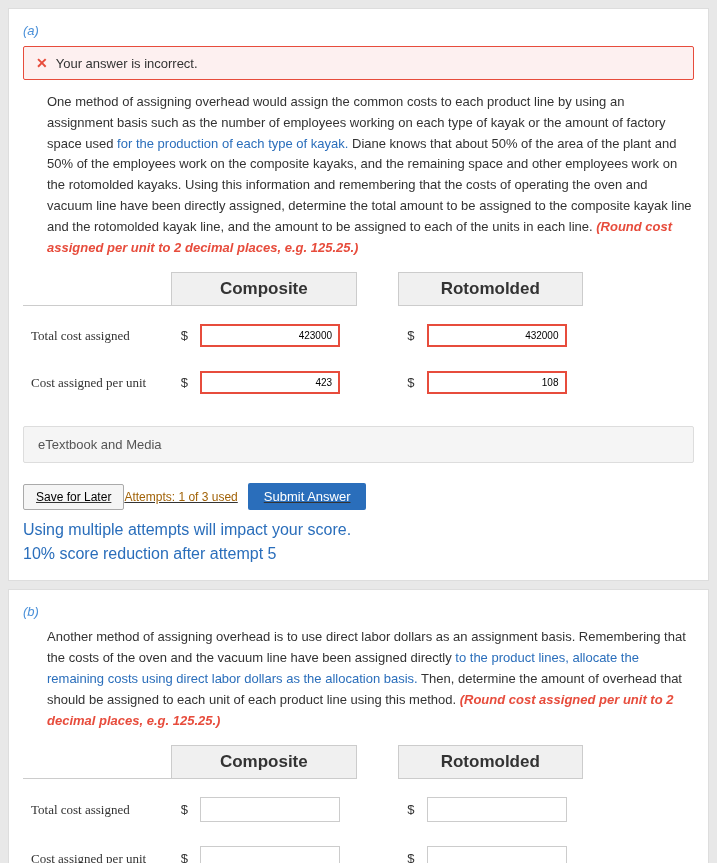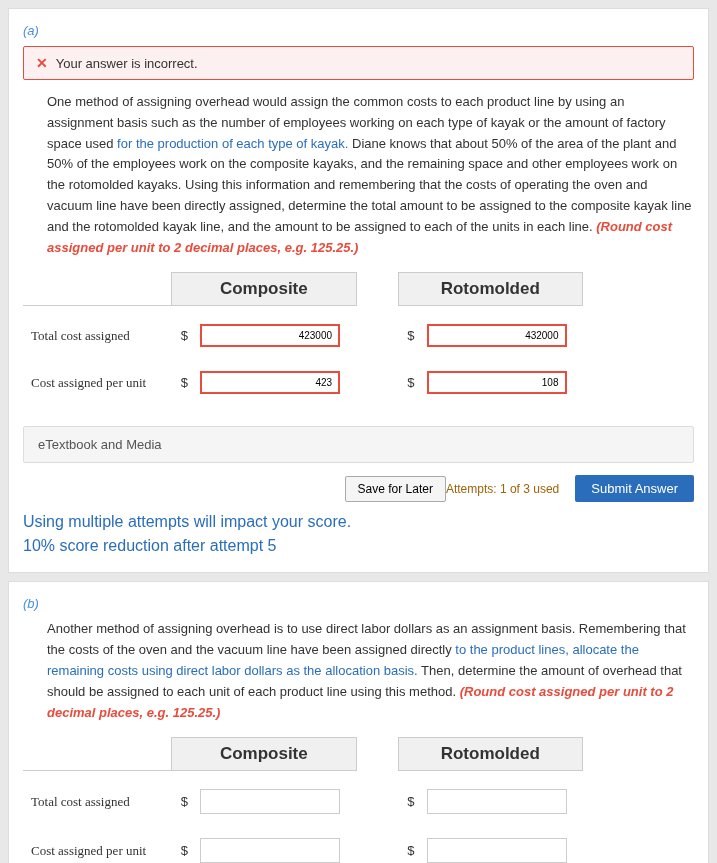--- a/index.html
+++ b/index.html
@@ -104,28 +104,29 @@
       text-align: right;
       font-size: 13px;
       outline: none;
     }
     .etextbook-bar {
       background: #f5f5f5;
       border: 1px solid #ddd;
       padding: 10px 14px;
       font-size: 13px;
       color: #555;
-      margin-bottom: 12px;
+      margin-bottom: 20px;
       border-radius: 2px;
     }
     .footer-bar {
       display: flex;
-      justify-content: flex-end;
+      justify-content: flex-start;
       align-items: center;
       margin-bottom: 8px;
+      text-decoration: underline;
     }
     .save-btn {
       border: 1px solid #aaa;
       background: #f5f5f5;
       padding: 5px 12px;
       font-size: 12px;
       cursor: pointer;
       border-radius: 2px;
     }
     .attempts-text {
@@ -133,21 +134,21 @@
       color: #a16207;
     }
     .submit-btn {
       background: #2a6ebb;
       color: #fff;
       border: none;
       padding: 6px 16px;
       font-size: 13px;
       cursor: pointer;
       border-radius: 2px;
-      margin-left: 16px;
+      margin-left: 10px;
     }
     .footer-note {
       font-size: 16px;
       color: #2a6ebb;
       line-height: 1.5;
     }
     .row-spacer {
       height: 8px;
     }
     .gap-col {

